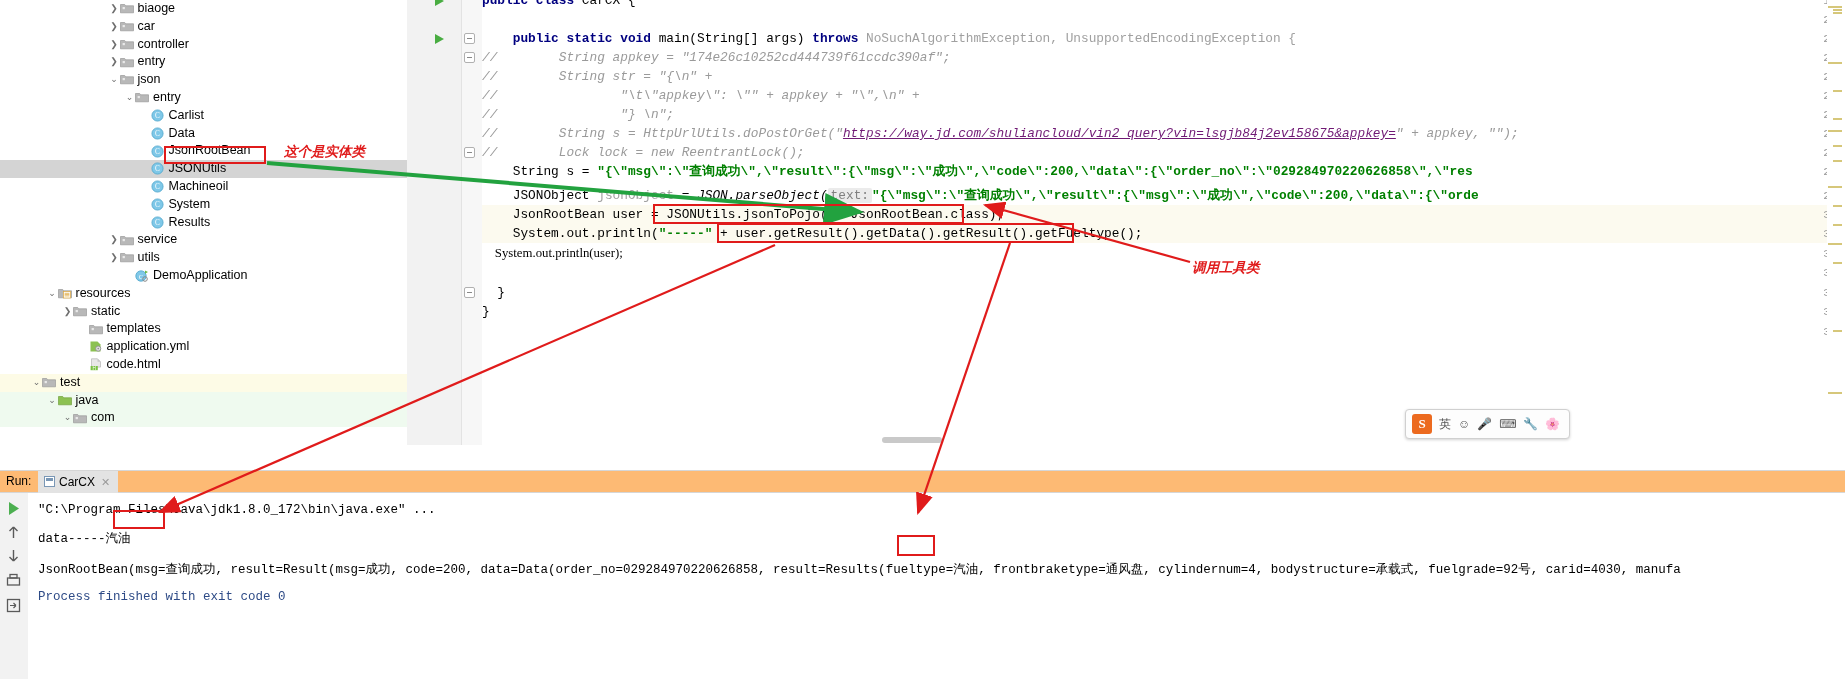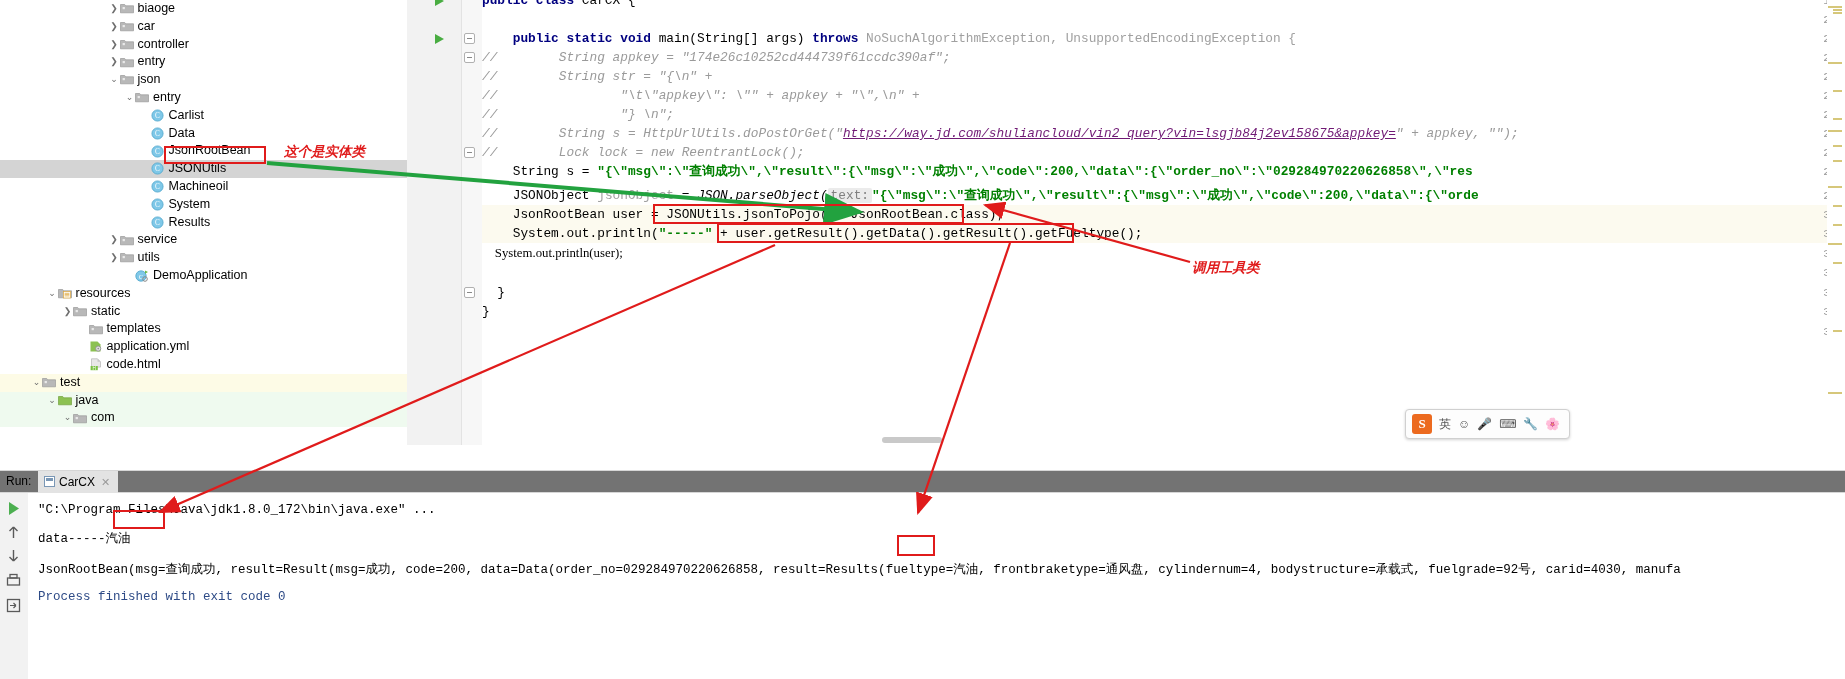--- a/index.html
+++ b/index.html
@@ -86,21 +86,21 @@
   
   #hscroll { position:absolute; left:475px; top:437px; width:60px; height:6px; background:#c9c9c9; border-radius:3px;}
 
   
   #runpanel {
     position:absolute; left:0; top:470px; width:1845px; height:209px;
     background:#fff; border-top:1px solid #d6d6d6;
   }
   #runtabbar {
     position:absolute; left:0; top:0; width:1845px; height:22px;
-    background:#737373; border-bottom:1px solid #d6d6d6;
+    background:#fdba74; border-bottom:1px solid #d6d6d6;
   }
   #runlabel { position:absolute; left:6px; top:3px; font-size:12px; color:#000; }
   #runtab {
     position:absolute; left:38px; top:0; height:22px; line-height:22px;
     background:#e3e3e3; padding:0 8px 0 6px; font-size:12px; color:#000;
   }
   #runtab .tabico {
     display:inline-block; width:11px; height:11px; border:1px solid #7a97b5;
     background:#fff; vertical-align:-1px; margin-right:4px; position:relative;
   }

